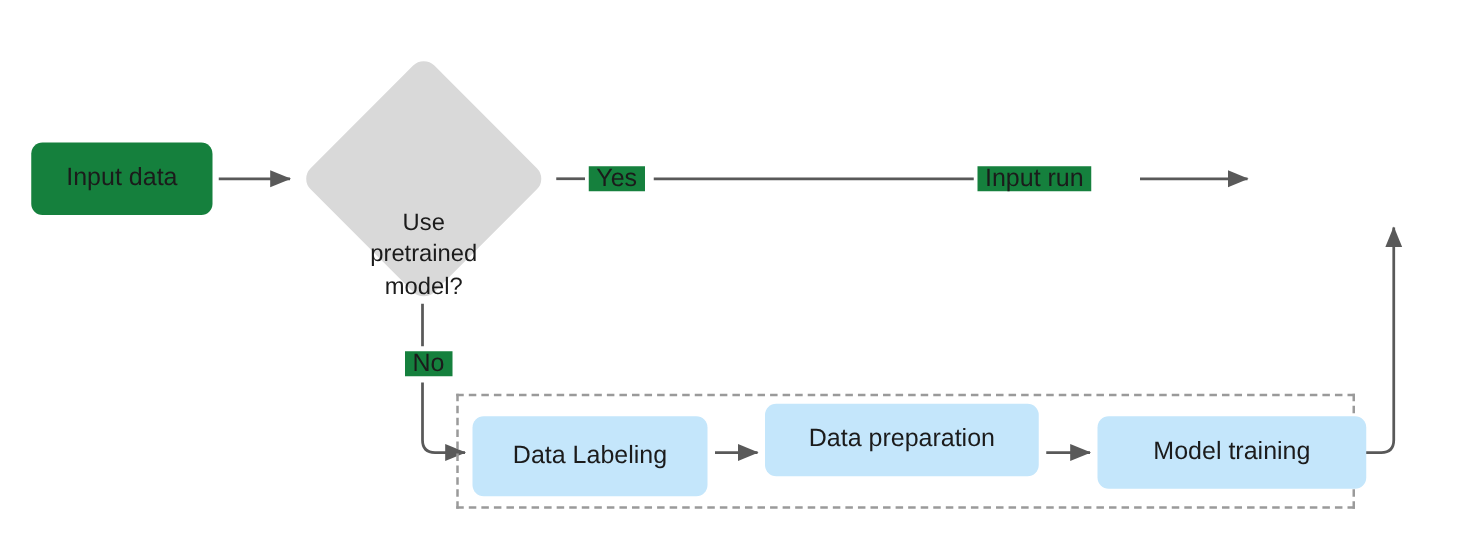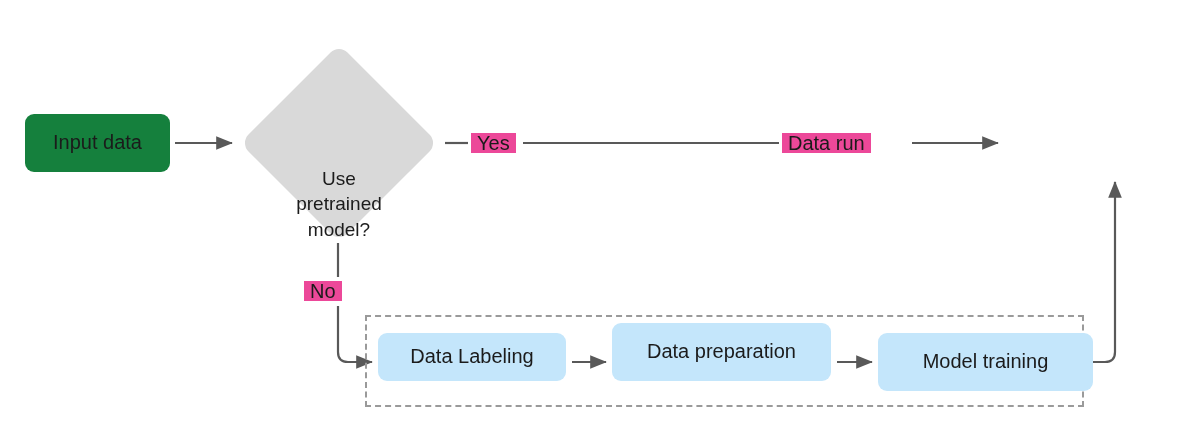--- a/index.html
+++ b/index.html
@@ -99,21 +99,21 @@
     z-index: 2;
     border: 2px dashed #9a9a9a;
     box-sizing: border-box;
     background: transparent;
   }
 
   
   .edge-label {
     position: absolute;
     z-index: 4;
-    background: #ec4899;
+    background: #15803d;
     padding: 0 6px;
     white-space: nowrap;
     line-height: 1;
   }
 
   
   .t-20 { font-size: 20px; }
   .t-19 { font-size: 19px; }
 </style>
 </head>
@@ -154,31 +154,31 @@
   </div>
 
   <div class="diamond-wrap" style="left:240px; top:44px; width:198px; height:198px;">
     <div class="diamond-shape"></div>
     <div class="diamond-text t-19">Use
 pretrained
 model?</div>
   </div>
 
 
-  <div class="node node-rect node-blue t-20" style="left:378px; top:333px; width:188px; height:48px;">
+  <div class="node node-rect node-blue t-20" style="left:378px; top:333px; width:188px; height:64px;">
     <span class="node-label">Data Labeling</span>
   </div>
 
   <div class="node node-rect node-blue t-20" style="left:612px; top:323px; width:219px; height:58px;">
     <span class="node-label">Data preparation</span>
   </div>
 
   <div class="node node-rect node-blue t-20" style="left:878px; top:333px; width:215px; height:58px;">
     <span class="node-label">Model training</span>
   </div>
 
   <div class="edge-label t-20" style="left:471px; top:133px;">Yes</div>
 
-  <div class="edge-label t-20" style="left:782px; top:133px;">Data run</div>
+  <div class="edge-label t-20" style="left:782px; top:133px;">Input run</div>
 
-  <div class="edge-label t-20" style="left:304px; top:281px;">No</div>
+  <div class="edge-label t-20" style="left:324px; top:281px;">No</div>
 
 </div>
 
 </body></html>

